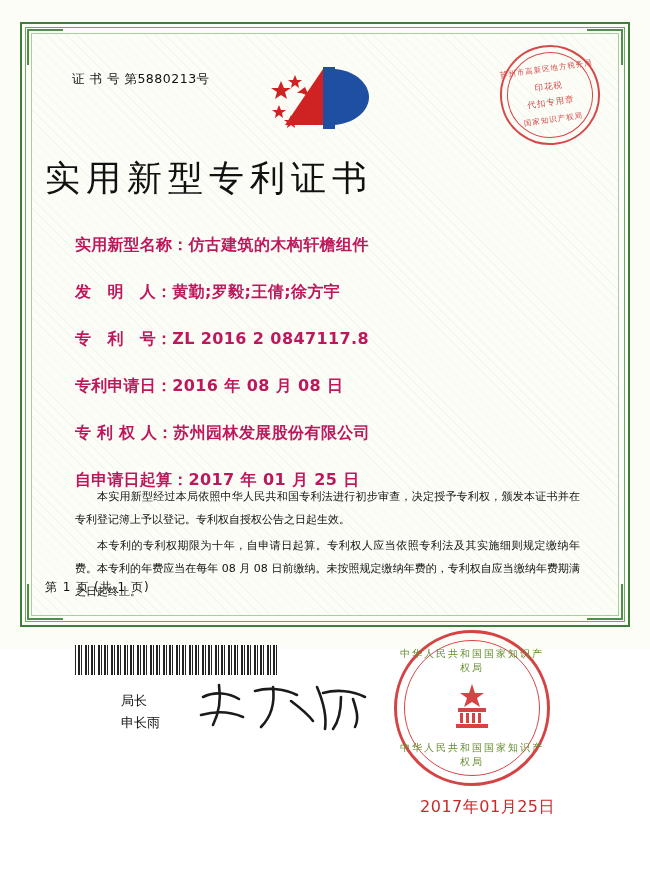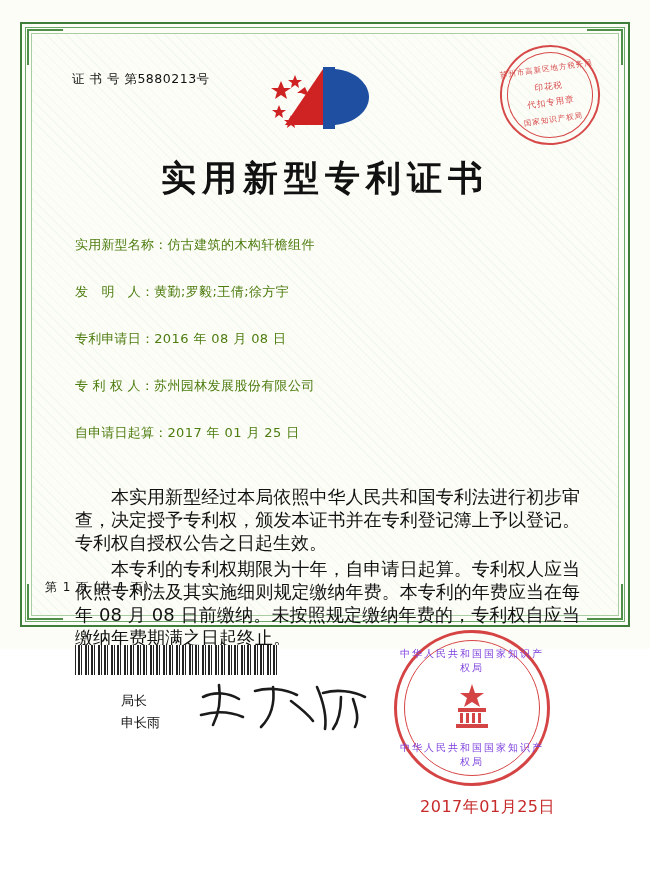--- a/index.html
+++ b/index.html
@@ -122,56 +122,56 @@
     margin-left: -60px;
     width: 120px;
     height: 74px;
   }
 
   .main-title {
     position: absolute;
     left: 0;
     right: 0;
     top: 110px;
-    text-align: center;
     font-family: "DejaVu Serif", "Liberation Serif", serif;
     font-size: 35px;
-    font-weight: bold;
+    font-weight: normal;
     letter-spacing: 6px;
     color: #111;
   }
 
   .fields {
     position: absolute;
     left: 30px;
     right: 20px;
     top: 190px;
   }
   .field-row {
-    font-size: 13px;
+    font-size: 16px;
     line-height: 20px;
     margin-bottom: 27px;
-    color: #4d7c0f;
+    color: #be185d;
     white-space: nowrap;
+    font-weight: bold;
   }
   .field-label {
     display: inline-block;
     letter-spacing: 0.2px;
   }
   .field-value {
     display: inline-block;
     letter-spacing: 0.4px;
   }
 
   .body-text {
     position: absolute;
     left: 30px;
     right: 25px;
     top: 440px;
-    font-size: 18px;
+    font-size: 11px;
     line-height: 23px;
     color: #111;
     text-align: justify;
   }
   .body-text p {
     margin: 0 0 3px 0;
     text-indent: 2em;
   }
 
   .barcode {
@@ -209,21 +209,21 @@
 
   
   .seal {
     position: absolute;
     right: 55px;
     top: 585px;
     width: 150px;
     height: 150px;
     border-radius: 50%;
     border: 3px solid #d02b2b;
-    color: #6d28d9;
+    color: #4d7c0f;
     opacity: 0.88;
   }
   .seal .inner-ring {
     position: absolute;
     left: 7px; top: 7px; right: 7px; bottom: 7px;
     border: 1px solid #d02b2b;
     border-radius: 50%;
   }
   .seal .seal-arc {
     position: absolute;
@@ -302,20 +302,23 @@
     </div>
 
     <div class="main-title">实用新型专利证书</div>
 
     <div class="fields">
       <div class="field-row">
         <span class="field-label">实用新型名称：</span><span class="field-value">仿古建筑的木构轩檐组件</span>
       </div>
       <div class="field-row">
         <span class="field-label">发　明　人：</span><span class="field-value">黄勤;罗毅;王倩;徐方宇</span>
+      </div>
+      <div class="field-row">
+        <span class="field-label">专　利　号：</span><span class="field-value">ZL 2016 2 0847117.8</span>
       </div>
       <div class="field-row">
         <span class="field-label">专利申请日：</span><span class="field-value">2016 年 08 月 08 日</span>
       </div>
       <div class="field-row">
         <span class="field-label">专 利 权 人：</span><span class="field-value">苏州园林发展股份有限公司</span>
       </div>
       <div class="field-row">
         <span class="field-label">自申请日起算：</span><span class="field-value">2017 年 01 月 25 日</span>
       </div>

